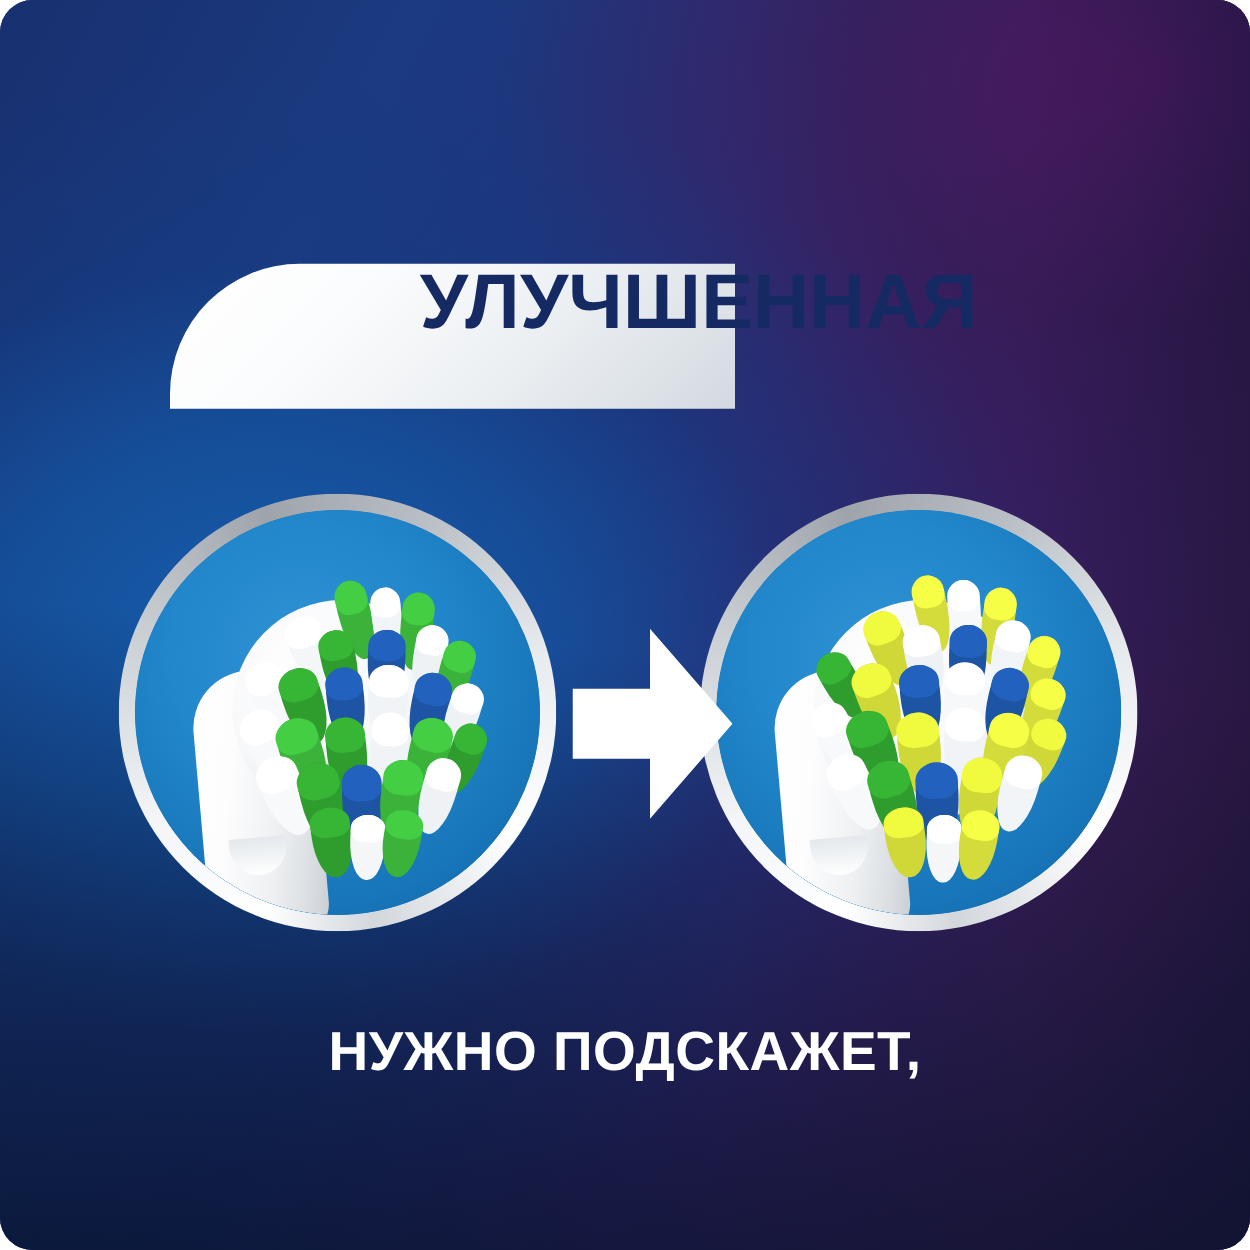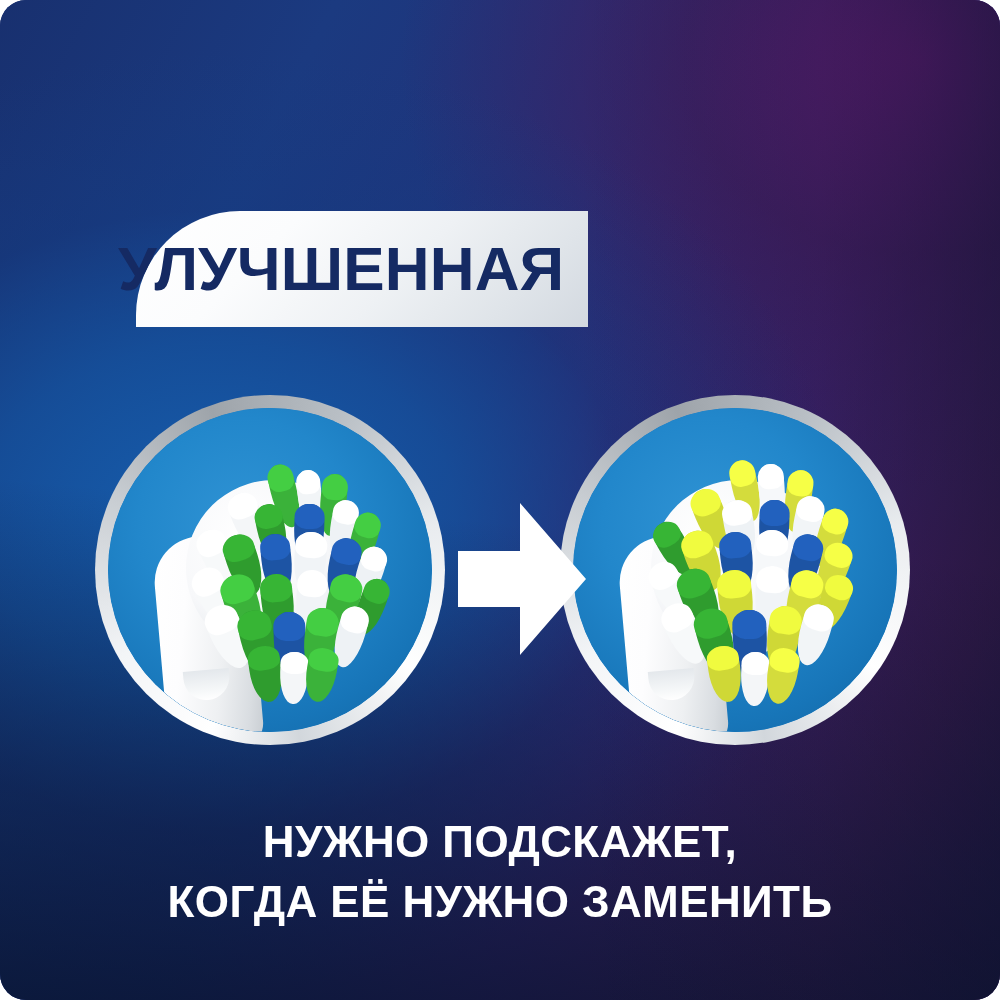--- a/index.html
+++ b/index.html
@@ -86,20 +86,21 @@
     width: 1000px; height: 116px;
     display: flex;
     align-items: center;
     white-space: nowrap;
     padding-left: 118px;
     box-sizing: border-box;
     font-size: 62px;
     font-weight: bold;
     letter-spacing: 0.2px;
     line-height: 1;
+    flex-direction: column;
   }
   .hw-dark { color: #152a63; }
   .hw-light { color: #ffffff; margin-left: 30px; }
 
   
   .lens {
     position: absolute;
     width: 350px; height: 350px;
     border-radius: 50%;
     overflow: hidden;
@@ -304,16 +305,15 @@
   </div>
 
   <div class="arrow">
     <svg width="128" height="152" viewBox="0 0 128 152" aria-hidden="true">
       <polygon points="0,48 62,48 62,0 128,76 62,152 62,104 0,104" fill="#ffffff"></polygon>
     </svg>
   </div>
 
   <div class="tagline">
     <span class="ln">НУЖНО ПОДСКАЖЕТ,</span>
-    <span class="ln">КОГДА ЕЁ НУЖНО ЗАМЕНИТЬ</span>
   </div>
 
 </div>
 
 </body></html>

